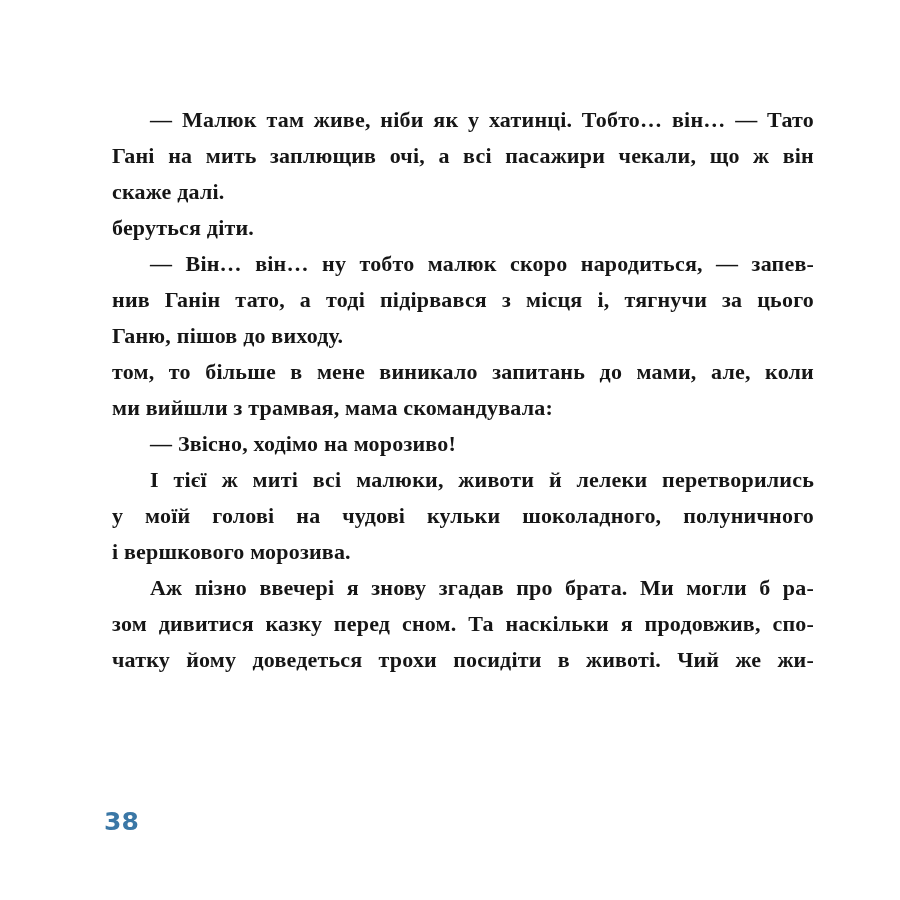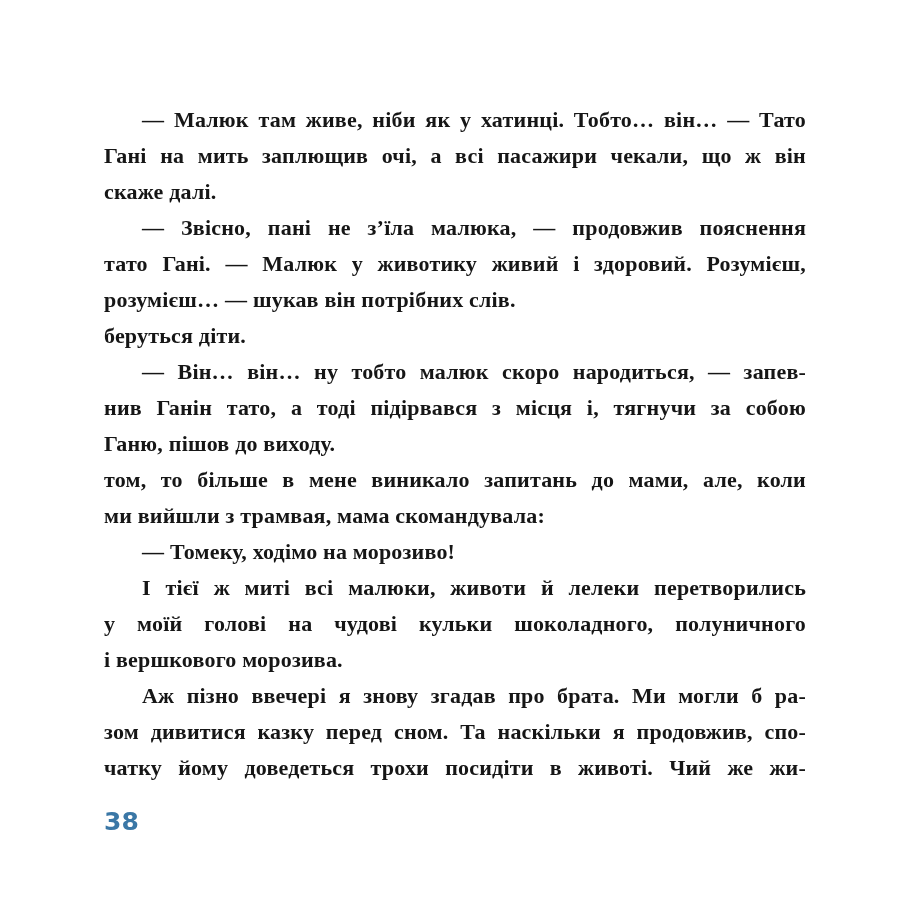--- a/index.html
+++ b/index.html
@@ -52,45 +52,40 @@
     font-family: "DejaVu Sans", sans-serif;
     font-size: 25px;
     font-weight: 700;
     line-height: 32px;
   }
 </style>
 </head>
 <body>
 
 <div class="book-page" style="background: rgb(255, 255, 255);">
-  <div class="text-block" style="color: rgb(22, 22, 22);">
+  <div class="text-block" style="color: rgb(22, 22, 22); margin-left: 8px;">
       <div class="paragraph">
         <div class="line first">— Малюк там живе, ніби як у хатинці. Тобто… він… — Тато</div>
         <div class="line">Гані на мить заплющив очі, а всі пасажири чекали, що ж він</div>
         <div class="line last">скаже далі.</div>
       </div>
       <div class="paragraph">
-        <div class="line first">— Звісно, пані не з’їла малюка, — продовжив пояснення</div>
-        <div class="line">тато Гані. — Малюк у животику живий і здоровий. Розумієш,</div>
-        <div class="line last">розумієш… — шукав він потрібних слів.</div>
-      </div>
-      <div class="paragraph">
         <div class="line last">беруться діти.</div>
       </div>
       <div class="paragraph">
         <div class="line first">— Він… він… ну тобто малюк скоро народиться, — запев-</div>
-        <div class="line">нив Ганін тато, а тоді підірвався з місця і, тягнучи за собою</div>
+        <div class="line">нив Ганін тато, а тоді підірвався з місця і, тягнучи за цього</div>
         <div class="line last">Ганю, пішов до виходу.</div>
       </div>
       <div class="paragraph">
         <div class="line">том, то більше в мене виникало запитань до мами, але, коли</div>
         <div class="line last">ми вийшли з трамвая, мама скомандувала:</div>
       </div>
       <div class="paragraph">
-        <div class="line first last">— Томеку, ходімо на морозиво!</div>
+        <div class="line first last">— Звісно, ходімо на морозиво!</div>
       </div>
       <div class="paragraph">
         <div class="line first">І тієї ж миті всі малюки, животи й лелеки перетворились</div>
         <div class="line">у моїй голові на чудові кульки шоколадного, полуничного</div>
         <div class="line last">і вершкового морозива.</div>
       </div>
       <div class="paragraph">
         <div class="line first">Аж пізно ввечері я знову згадав про брата. Ми могли б ра-</div>
         <div class="line">зом дивитися казку перед сном. Та наскільки я продовжив, спо-</div>
         <div class="line">чатку йому доведеться трохи посидіти в животі. Чий же жи-</div>

